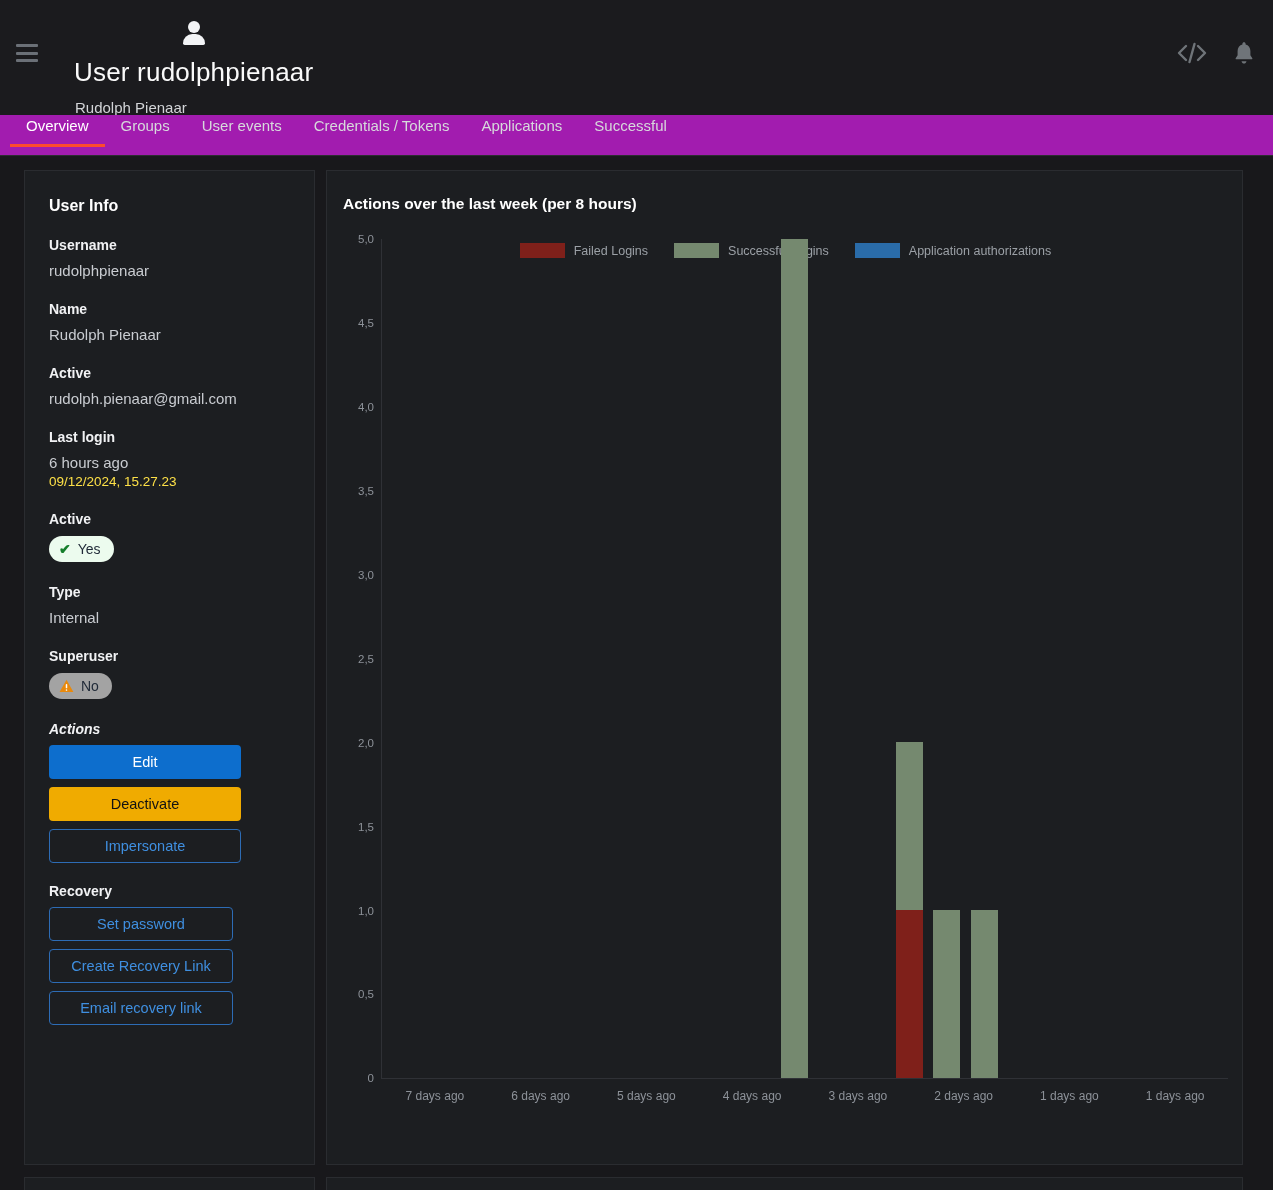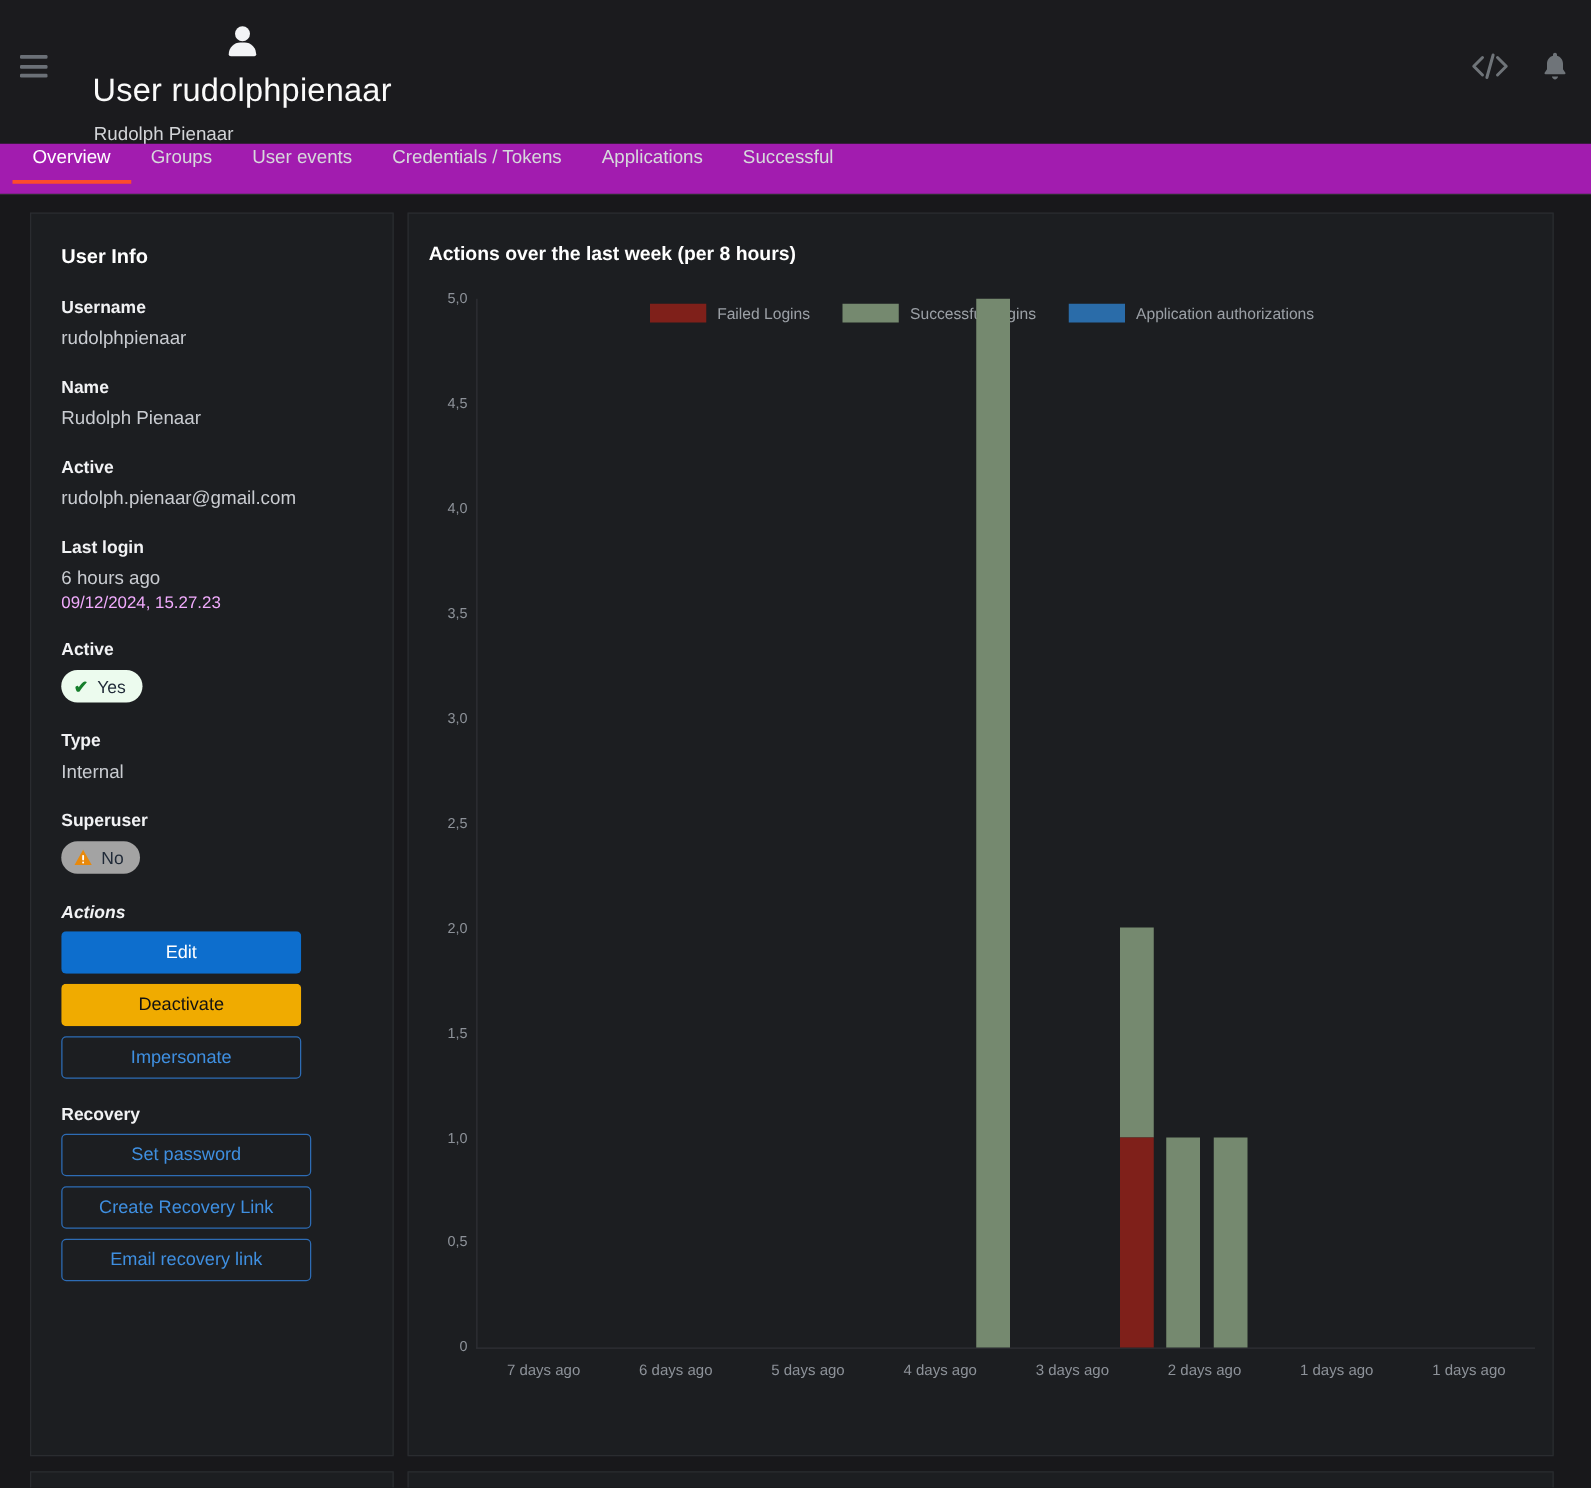--- a/index.html
+++ b/index.html
@@ -86,21 +86,21 @@
     background: #1c1e21;
     border: 1px solid #2a2c30;
   }
   .card-left  { width: 291px; height: 995px; padding: 26px 24px; }
   .card-right { width: 917px; height: 995px; padding: 24px 16px 0 16px; position: relative; }
 
   .section-title { font-size: 16px; font-weight: 700; color:#ffffff; }
   .field { margin-top: 22px; }
   .field-label { font-size: 14px; font-weight: 700; color:#f1f2f4; }
   .field-value { margin-top: 9px; font-size: 15px; color: #c9ccd1; font-weight: 400; }
-  .field-value.small { font-size: 13.5px; margin-top: 3px; color:#f0abfc; }
+  .field-value.small { font-size: 13.5px; margin-top: 3px; color:#fde047; }
 
   .badge {
     display:inline-flex; align-items:center; gap: 7px;
     padding: 5px 13px 5px 10px;
     border-radius: 14px;
     font-size: 14px;
     margin-top: 9px;
   }
   .badge-yes { background:#ecfbee; color:#1f2937; }
   .badge-no  { background:#a3a3a3; color:#1f2937; }
@@ -115,21 +115,21 @@
     border: 1px solid transparent;
     cursor: pointer;
     font-family: inherit;
     line-height: 32px;
     text-align:center;
     padding: 0;
   }
   .btn-primary  { background:#0d6ecd; color:#ffffff; }
   .btn-warning  { background:#f0ab00; color:#121212; }
   .btn-outline  { background:transparent; color:#3f8fe0; border-color:#2d6cb5; }
-  .btn-outline.wide { width: 200px; }
+  .btn-outline.wide { width: 184px; }
   .actions-label { margin-top: 22px; font-size:14px; font-weight:700; color:#f1f2f4;font-style:italic; }
   .recovery-label { margin-top: 20px; font-size:14px; font-weight:700; color:#f1f2f4; }
 
   
   .chart-title { font-size: 15.5px; font-weight: 700; color:#ffffff; }
   .chart-wrap { position: relative; width: 885px; height: 930px; margin-top: 8px; }
 
   .legend {
     position:absolute; top: 22px; left: 0; right: 0;
     display:flex; justify-content:center; align-items:center; gap: 26px;

